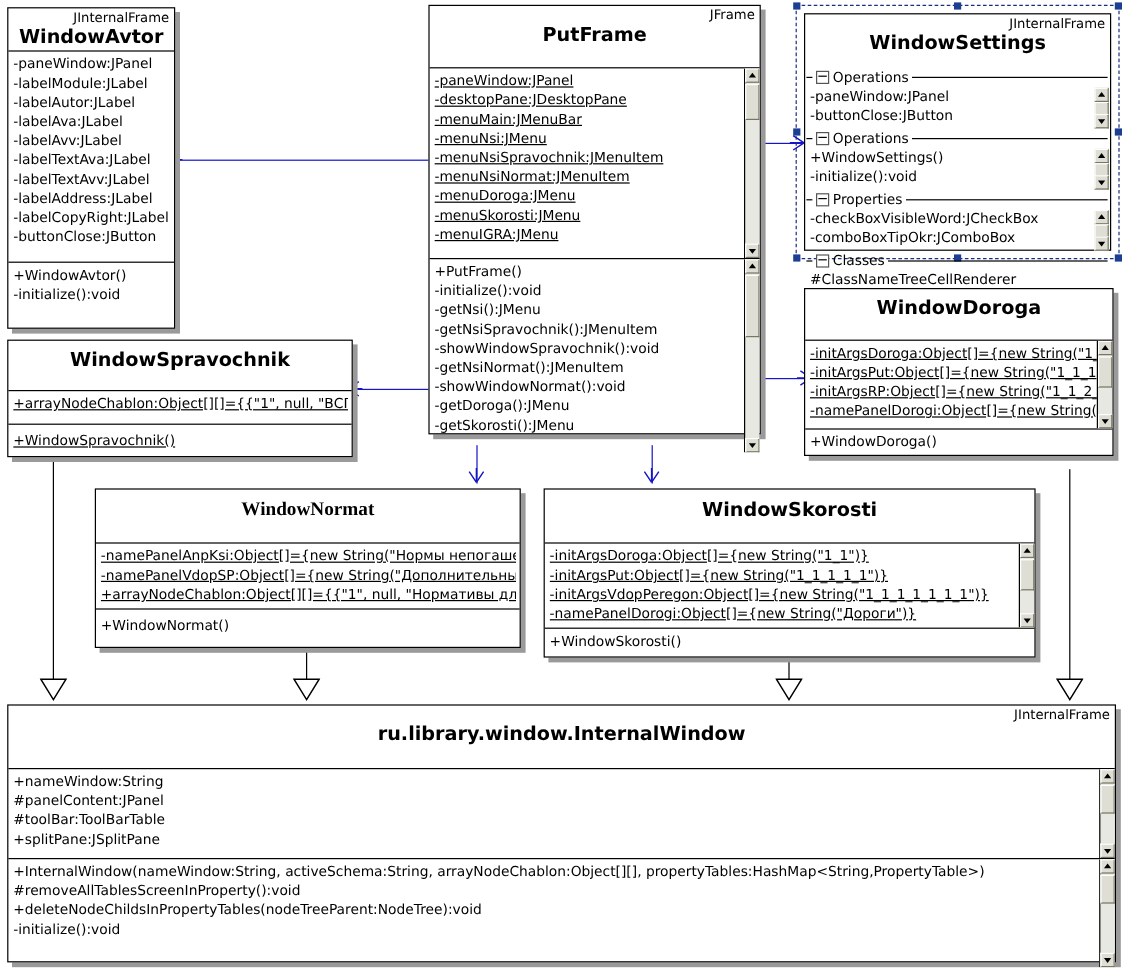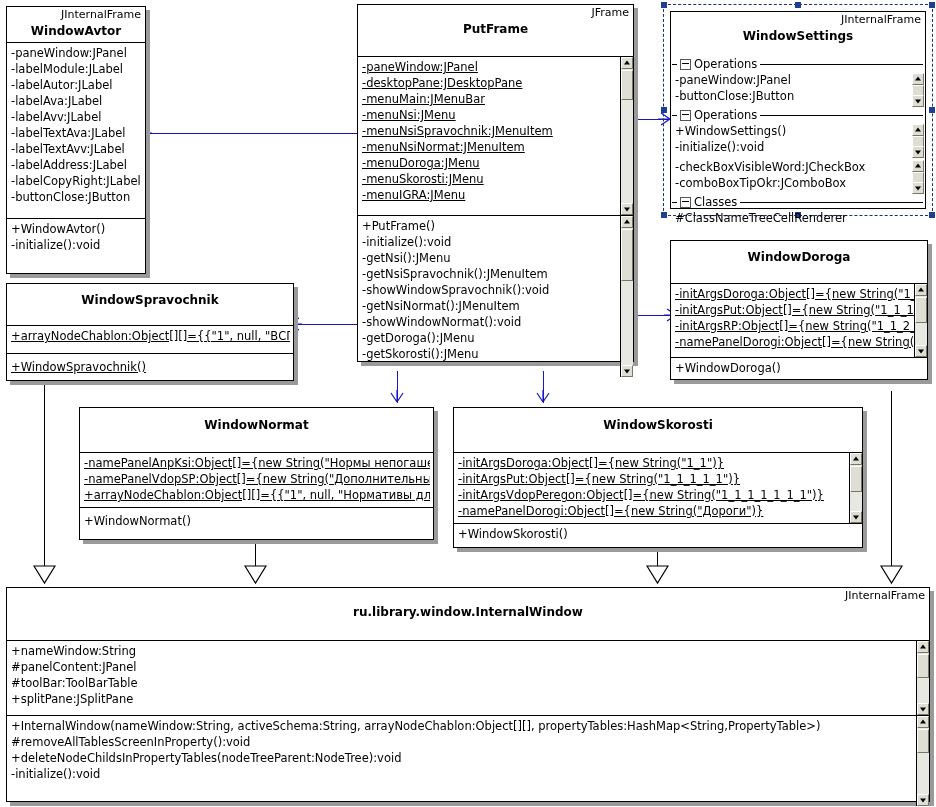--- a/index.html
+++ b/index.html
@@ -11,21 +11,21 @@
   
   .uml{position:absolute;background:#fff;border:1px solid #000;box-sizing:border-box;
        box-shadow:4px 4px 0 0 #9a9a9a;}
   .uml.sel{box-shadow:none;}
 
   .selwrap{position:absolute;border:1px dashed #1a2f7a;box-sizing:border-box;}
   .handle{position:absolute;width:6px;height:6px;background:#1c3f94;}
 
   .hdr{position:relative;padding:1px 4px 3px 4px;}
   .stereo{font-size:11px;color:#000;text-align:right;line-height:14px;white-space:nowrap;}
-  .cname{font-size:12px;font-weight:bold;text-align:center;line-height:16px;
+  .cname{font-size:16px;font-weight:bold;text-align:center;line-height:16px;
          padding-top:1px;white-space:nowrap;}
 
   .sep{border-top:1px solid #000;}
 
   .compart{position:relative;overflow:hidden;}
   .compart .rows{padding:2px 3px 2px 4px;}
   .row{font-size:11.5px;line-height:16px;color:#000;white-space:nowrap;overflow:hidden;}
   .row.st{text-decoration:underline;}
 
   
@@ -276,20 +276,26 @@
         <div class="btn up">
             <i></i>
           </div>
         <div class="thumb" style="top:12px;height:11px;"></div>
         <div class="btn dn">
             <i></i>
           </div>
       </div>
     </div>
 
+    <div class="grp">
+      <span class="dash"></span>
+      <span class="pm"></span>
+      <span class="gl">Properties</span>
+      <span class="rule"></span>
+    </div>
     <div class="compart" style="height:36px;">
       <div class="rows" style="padding-top:0;">
           <div class="row">-checkBoxVisibleWord:JCheckBox</div>
           <div class="row">-comboBoxTipOkr:JComboBox</div>
         </div>
       <div class="sb" style="right:1px;top:1px;bottom:1px;border-left:none;width:12px;">
         <div class="btn up">
             <i></i>
           </div>
         <div class="thumb" style="top:12px;height:11px;"></div>
@@ -354,21 +360,21 @@
     </div>
     <div class="sep"></div>
     <div class="compart" style="height:37px;">
       <div class="rows" style="padding-top:5px;text-decoration:underline;">
           <div class="row">+WindowSpravochnik()</div>
         </div>
     </div>
   </div>
 
   <div class="uml" id="box-normat" style="left:79px;top:407px;width:355px;height:133px;">
-    <div class="hdr" style="height:33px;padding-top:8px;">
+    <div class="hdr" style="height:33px;padding-top:8px;font-family:Liberation Serif, serif;">
       <div class="cname">WindowNormat</div>
     </div>
     <div class="sep"></div>
     <div class="compart" style="height:54px;">
       <div class="rows">
           <div class="row st">-namePanelAnpKsi:Object[]={new String("Нормы непогаше</div>
           <div class="row st">-namePanelVdopSP:Object[]={new String("Дополнительны</div>
           <div class="row st">+arrayNodeChablon:Object[][]={{"1", null, "Нормативы для</div>
         </div>
     </div>

